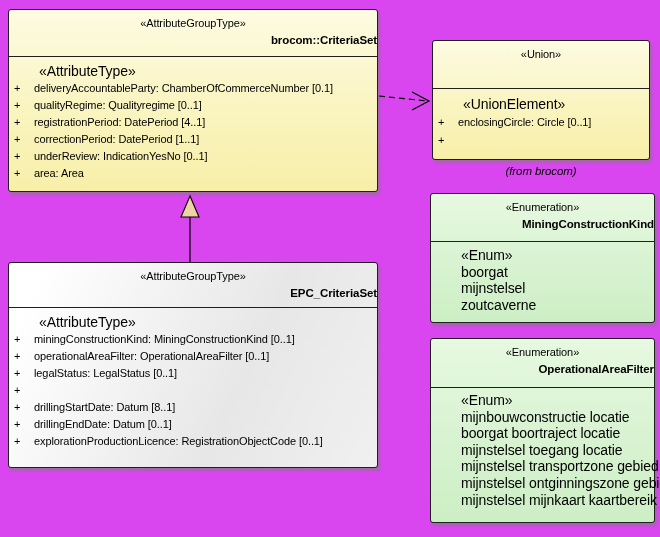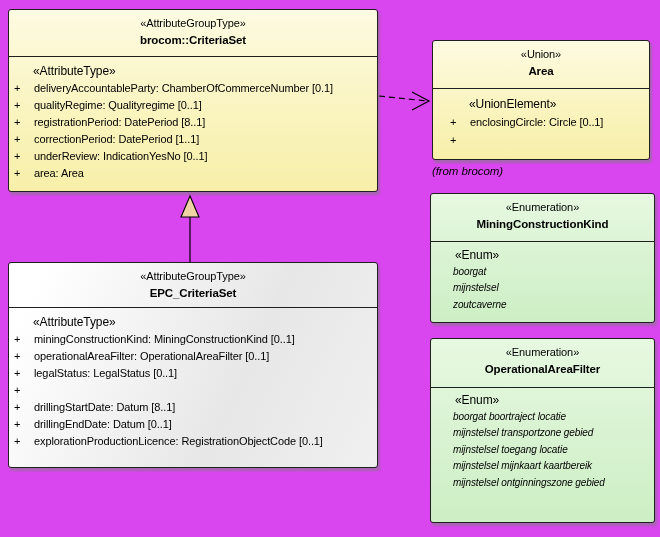--- a/index.html
+++ b/index.html
@@ -13,28 +13,28 @@
     box-shadow:2px 3px 2px rgba(125,125,125,0.55);
   }
   .node.yellow{background:linear-gradient(180deg,#FDFBE2 0%,#FAF4C0 55%,#F7EFA8 100%);}
   .node.green{background:linear-gradient(180deg,#E7F9E1 0%,#D9F3D2 50%,#CDEFC5 100%);}
   .node.gray{background:linear-gradient(115deg,#ffffff 8%,#e7e7e7 62%,#f0f0f0 100%);}
   .hdr{
     box-sizing:border-box;border-bottom:1px solid #1f1f1f;
     text-align:center;padding-top:7px;
   }
   .stereo{font-size:11px;line-height:13px;}
-  .nm{font-size:11.5px;font-weight:bold;line-height:15px;margin-top:3px;}
+  .nm{font-size:11.5px;font-weight:bold;line-height:15px;margin-top:3px;text-align:right;}
   .body{box-sizing:border-box;}
-  .section{font-size:12px;padding-left:24px;}
+  .section{font-size:14px;padding-left:30px;}
   .row{display:flex;font-size:11px;white-space:nowrap;}
   .plus{flex:none;width:25px;padding-left:5px;box-sizing:border-box;}
-  .val{font-size:10px;padding-left:22px;white-space:nowrap;font-style:italic;}
+  .val{font-size:14px;padding-left:30px;white-space:nowrap;}
   .caption{
-    position:absolute;text-align:left;font-size:11.5px;font-style:italic;
+    position:absolute;text-align:center;font-size:11.5px;font-style:italic;
   }
   svg.links{position:absolute;left:0;top:0;pointer-events:none;}
 </style>
 </head>
 <body>
 
 <div class="canvas">
 
   <div class="node yellow" style="left:8px;top:9px;width:370px;height:183px;">
     <div class="hdr" style="height:47px;">
@@ -46,21 +46,21 @@
       <div class="row">
           <span class="plus">+</span>
           <span>deliveryAccountableParty: ChamberOfCommerceNumber [0.1]</span>
         </div>
       <div class="row">
           <span class="plus">+</span>
           <span>qualityRegime: Qualityregime [0..1]</span>
         </div>
       <div class="row">
           <span class="plus">+</span>
-          <span>registrationPeriod: DatePeriod [8..1]</span>
+          <span>registrationPeriod: DatePeriod [4..1]</span>
         </div>
       <div class="row">
           <span class="plus">+</span>
           <span>correctionPeriod: DatePeriod [1..1]</span>
         </div>
       <div class="row">
           <span class="plus">+</span>
           <span>underReview: IndicationYesNo [0..1]</span>
         </div>
       <div class="row">
@@ -103,23 +103,22 @@
       <div class="row">
           <span class="plus">+</span>
           <span>explorationProductionLicence: RegistrationObjectCode [0..1]</span>
         </div>
     </div>
   </div>
 
   <div class="node yellow" style="left:432px;top:40px;width:218px;height:120px;">
     <div class="hdr" style="height:48px;">
       <div class="stereo">«Union»</div>
-      <div class="nm">Area</div>
     </div>
-    <div class="body" style="padding-top:6px;line-height:18px;margin-left:12px;">
+    <div class="body" style="padding-top:6px;line-height:18px;">
       <div class="section">«UnionElement»</div>
       <div class="row">
           <span class="plus">+</span>
           <span>enclosingCircle: Circle [0..1]</span>
         </div>
       <div class="row">
           <span class="plus">+</span>
         </div>
     </div>
   </div>
@@ -138,25 +137,26 @@
     </div>
   </div>
 
   <div class="node green" style="left:430px;top:338px;width:225px;height:185px;">
     <div class="hdr" style="height:49px;">
       <div class="stereo">«Enumeration»</div>
       <div class="nm">OperationalAreaFilter</div>
     </div>
     <div class="body" style="padding-top:4px;line-height:16.6px;">
       <div class="section">«Enum»</div>
+      <div class="val">mijnbouwconstructie locatie</div>
       <div class="val">boorgat boortraject locatie</div>
+      <div class="val">mijnstelsel toegang locatie</div>
       <div class="val">mijnstelsel transportzone gebied</div>
-      <div class="val">mijnstelsel toegang locatie</div>
+      <div class="val">mijnstelsel ontginningszone gebied</div>
       <div class="val">mijnstelsel mijnkaart kaartbereik</div>
-      <div class="val">mijnstelsel ontginningszone gebied</div>
     </div>
   </div>
 
   <svg class="links" width="660" height="537" viewBox="0 0 660 537">
 
     <g>
       <line x1="190" y1="262" x2="190" y2="217" stroke="#000000" stroke-width="1.2"></line>
       <polygon points="190,196 181,217 199,217" fill="#F0D3A5" stroke="#000000" stroke-width="1.1"></polygon>
     </g>
 

